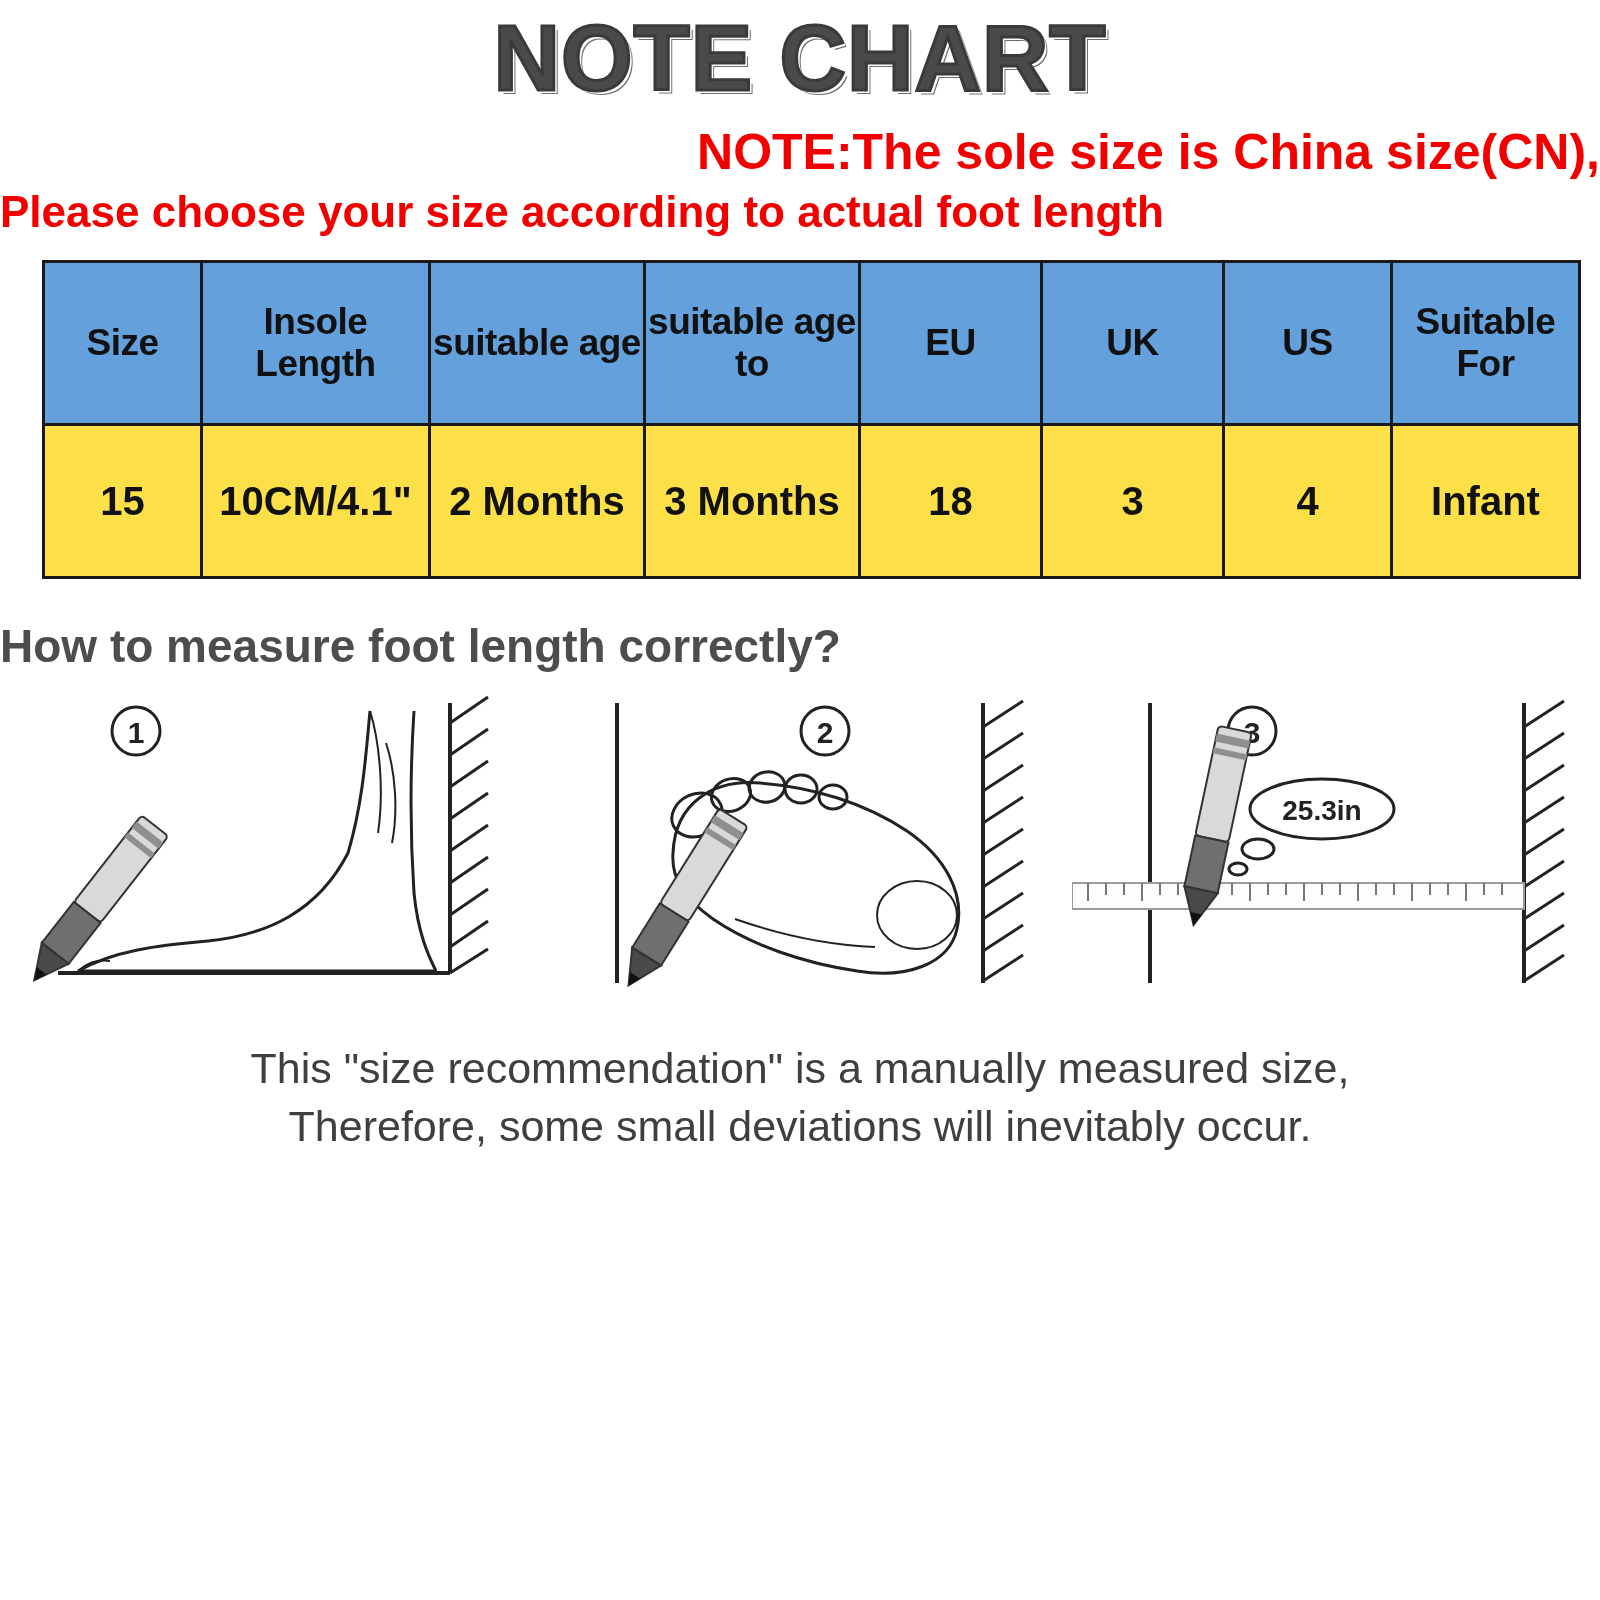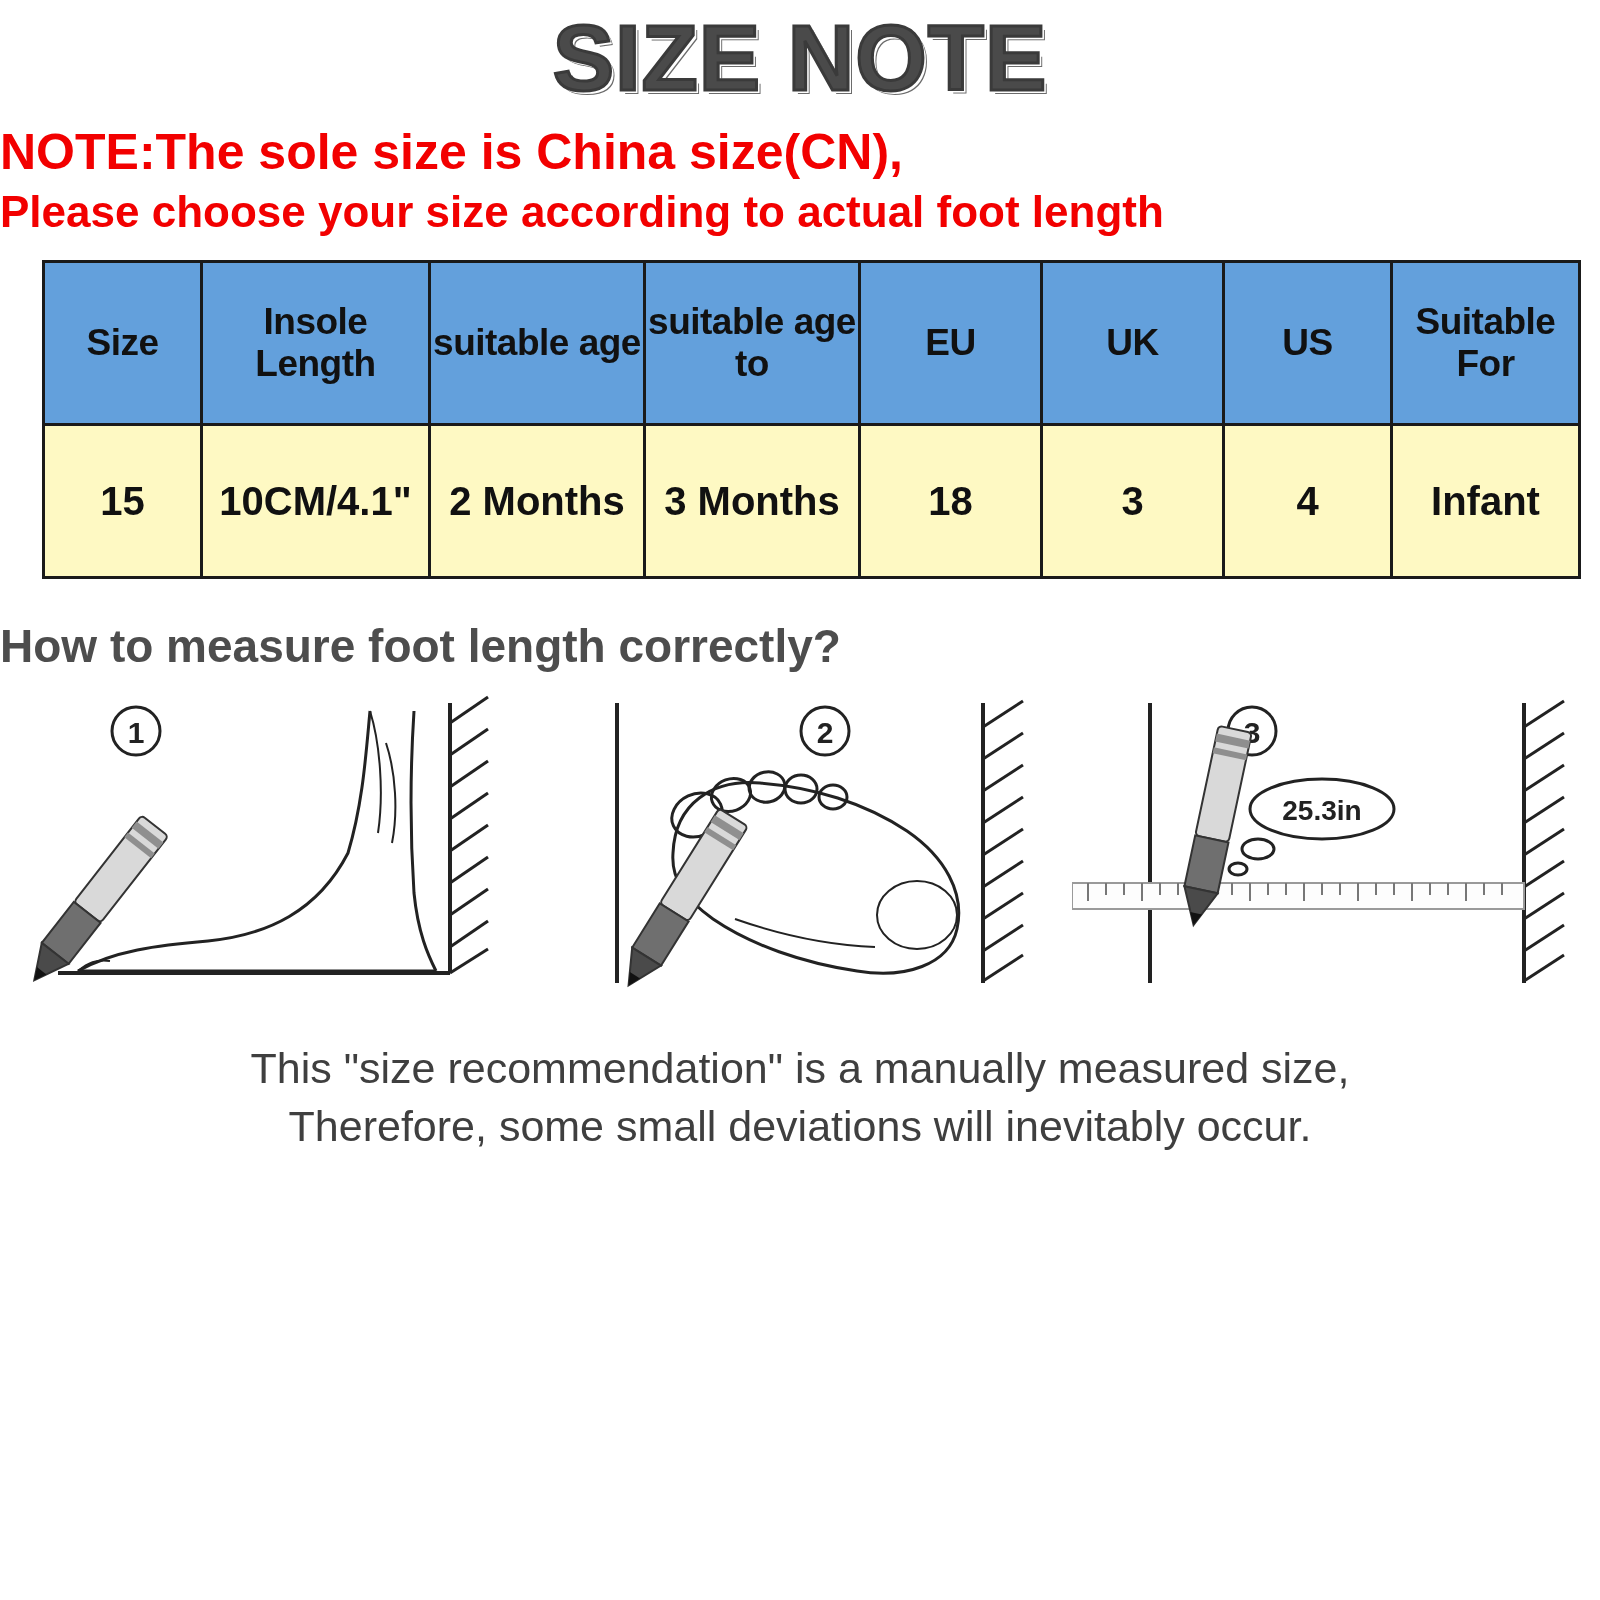--- a/index.html
+++ b/index.html
@@ -33,21 +33,21 @@
     -webkit-text-stroke: 3px #3a3a3a;
     text-shadow:
        3px 3px 0 #ffffff,
       -1px -1px 0 #ffffff,
        4px 4px 0 #6b6b6b;
     margin: 8px 0 0 0;
     padding: 0;
   }
 
   .note1 {
-    text-align: left;
+    text-align: right;
     font-family: "Liberation Sans", sans-serif;
     font-weight: bold;
     font-size: 50px;
     line-height: 60px;
     color: #f20000;
     margin-top: 14px;
   }
   .note2 {
     font-family: "Liberation Sans", sans-serif;
     font-weight: bold;
@@ -60,21 +60,21 @@
 
   
   .table-wrap {
     margin: 20px 42px 0 42px;
     position: relative;
   }
   table.size-chart {
     border-collapse: collapse;
     width: 1516px;
     table-layout: fixed;
-    background: #fef9c3;
+    background: #fde047;
   }
   table.size-chart th,
   table.size-chart td {
     border: 3px solid #1a1a1a;
     text-align: center;
     font-family: "Liberation Sans", sans-serif;
     font-weight: bold;
     color: #111111;
     padding: 0;
     height: 150px;
@@ -135,21 +135,21 @@
     color: #3f3f3f;
     margin-top: 26px;
   }
   .footer div { white-space: nowrap; }
 </style>
 </head>
 <body>
 
 <div class="page">
 
-  <h1 class="title">SIZE NOTE</h1>
+  <h1 class="title">NOTE CHART</h1>
 
   <div class="note1">NOTE:The sole size is China size(CN),</div>
   <div class="note2">Please choose your size according to actual foot length</div>
 
   <div class="table-wrap">
     <table class="size-chart">
       <colgroup>
         <col class="c0">
           <col class="c1">
           <col class="c2">

